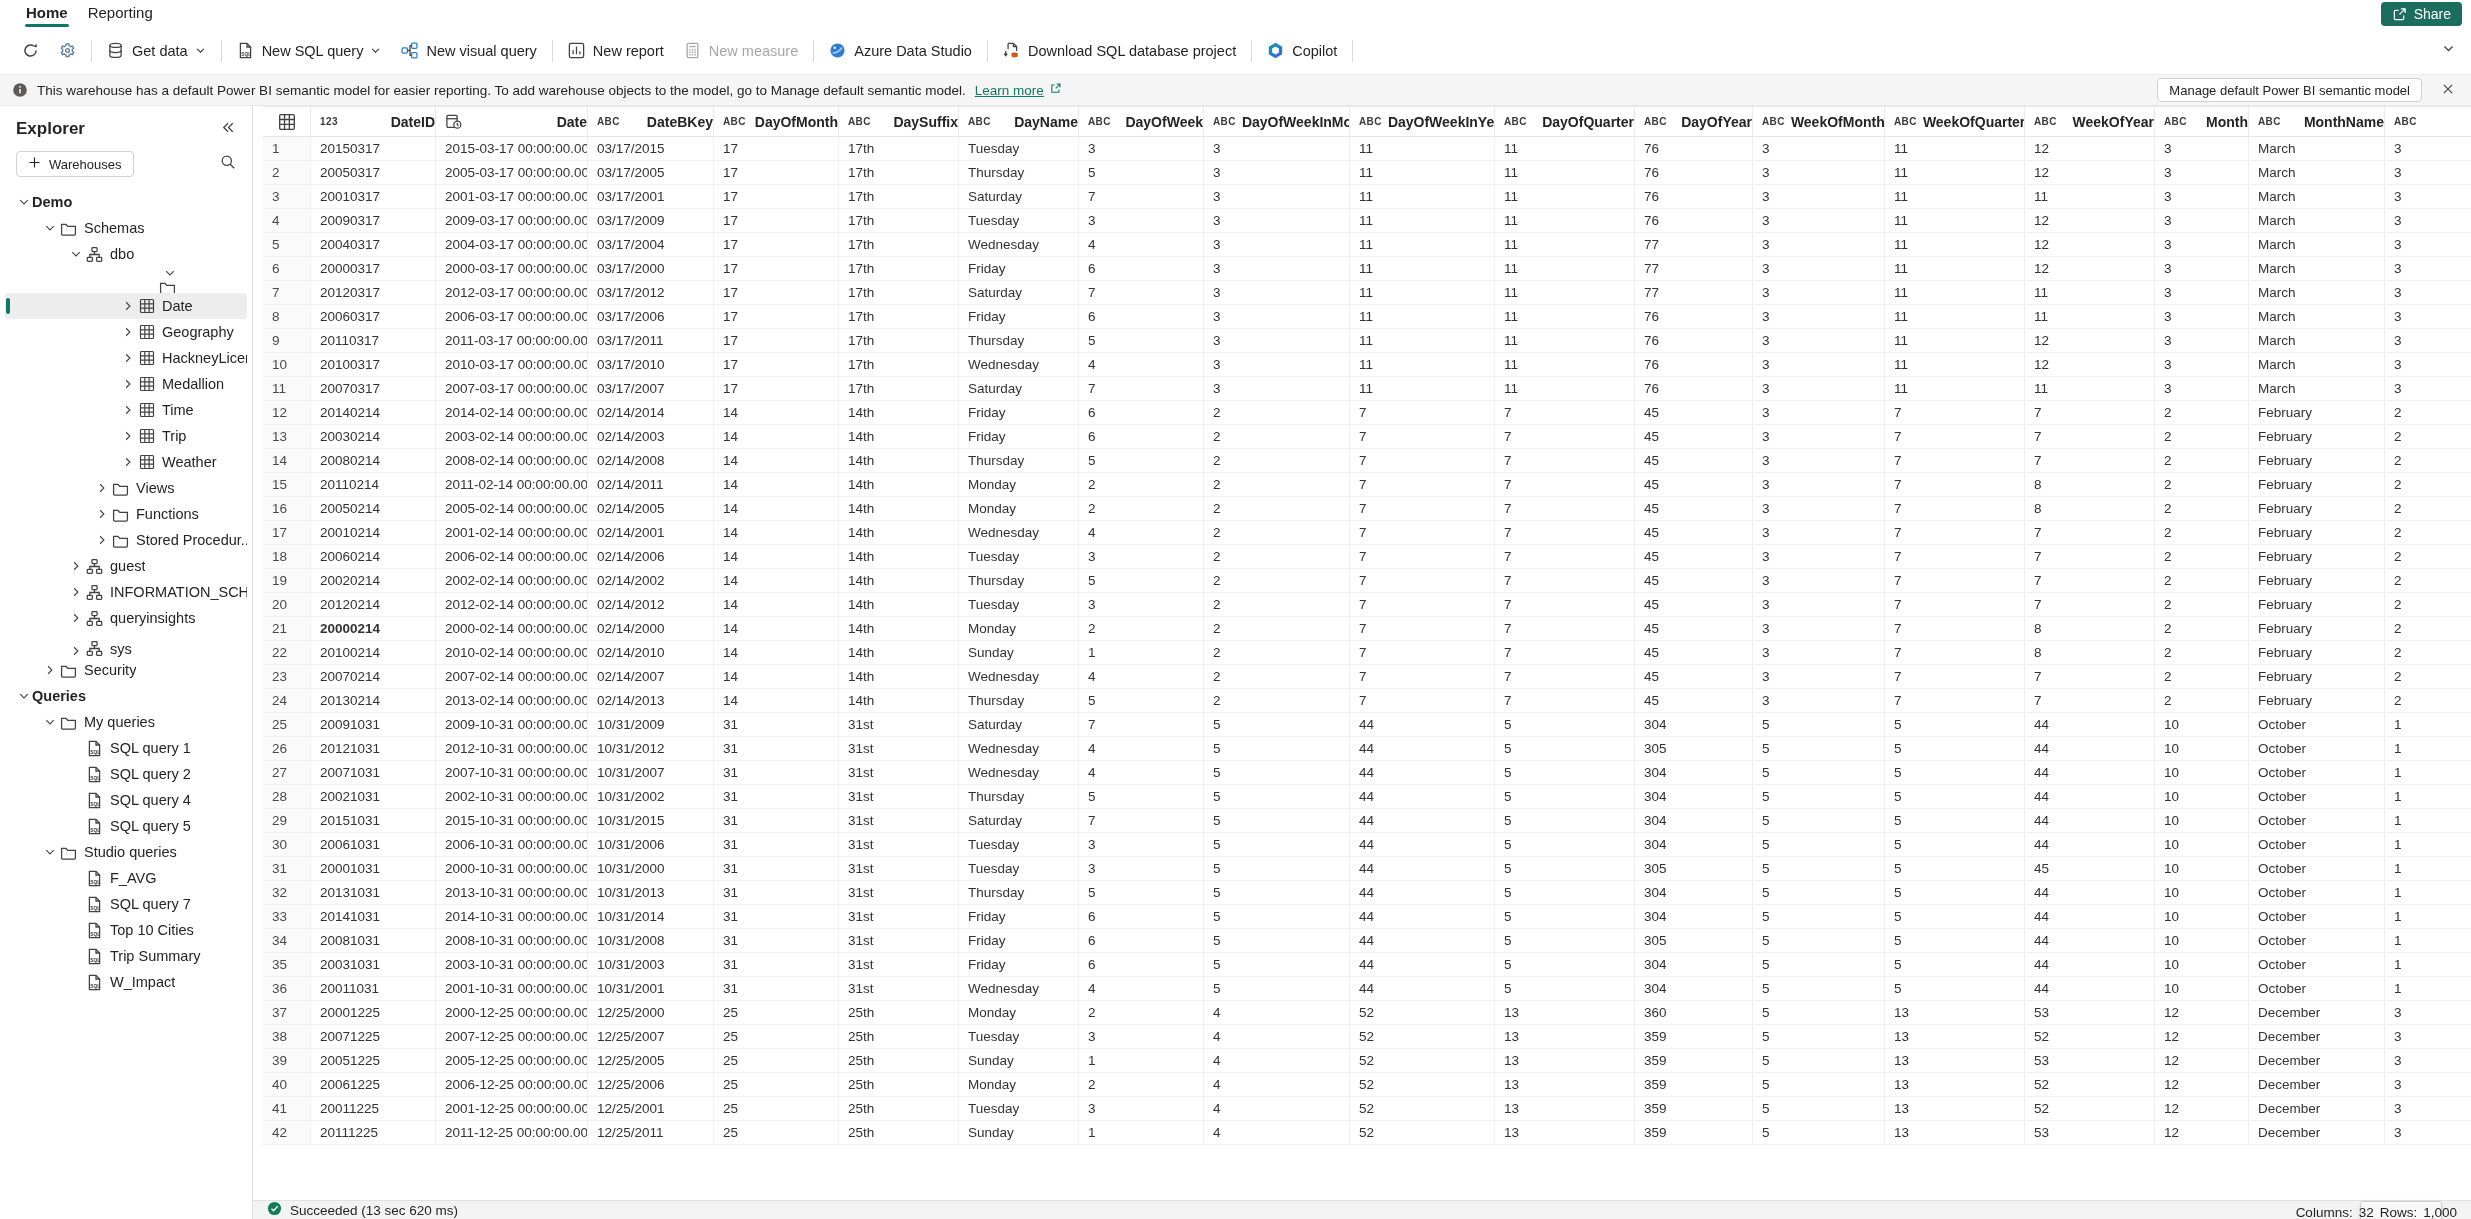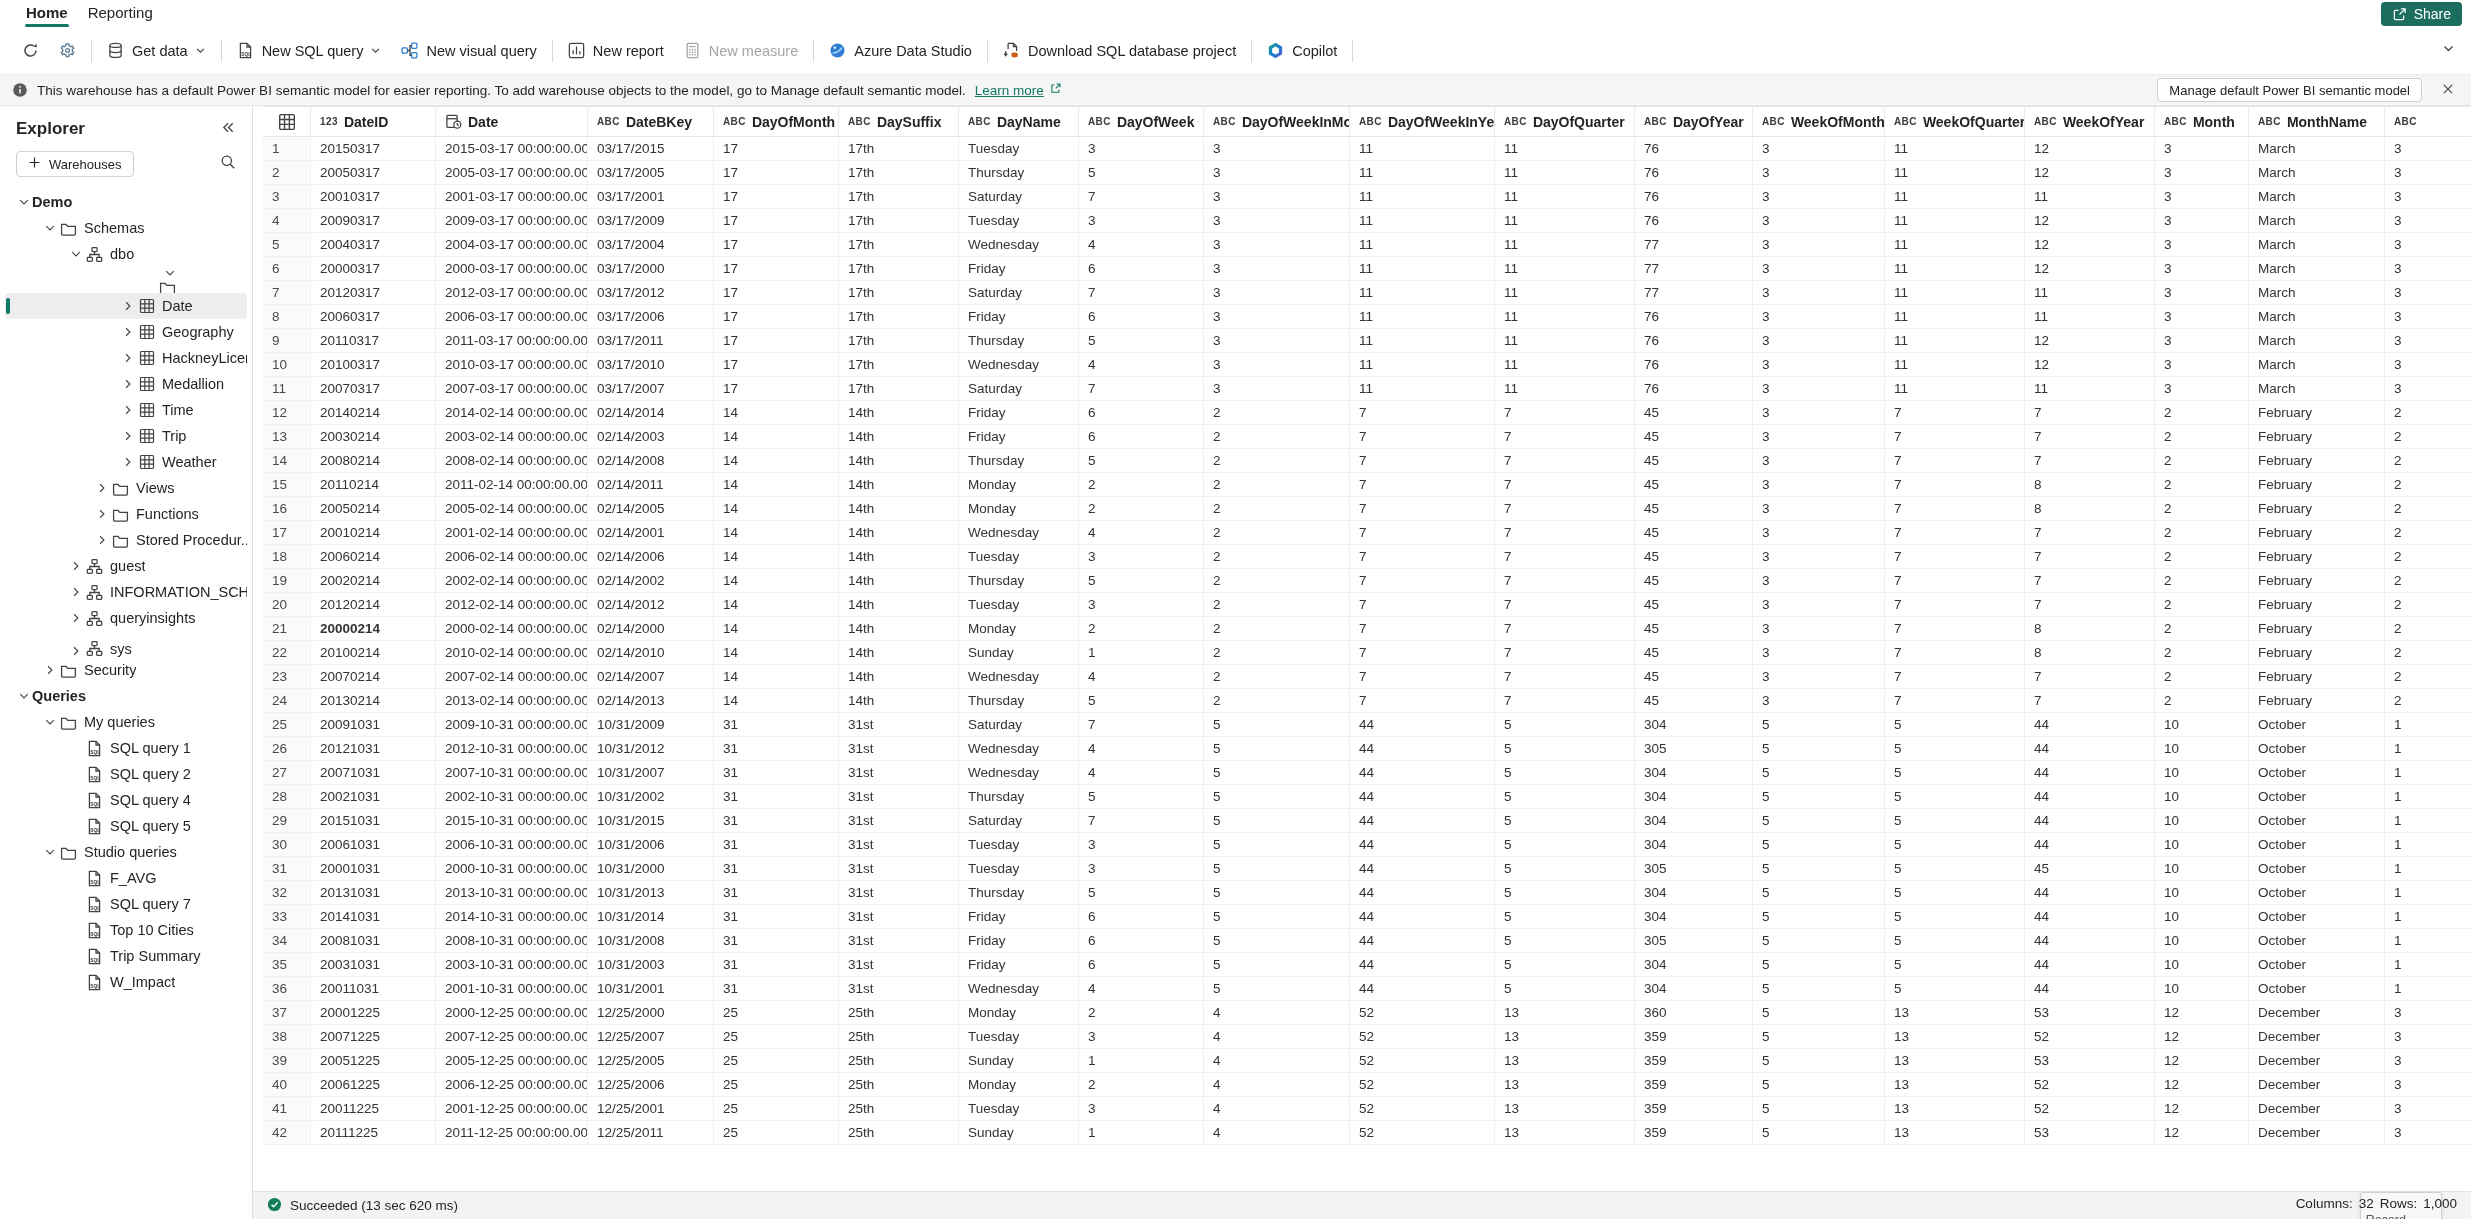--- a/index.html
+++ b/index.html
@@ -60,29 +60,29 @@
   .ch-right { margin-left:auto; display:flex; align-items:center; gap:18px; }
   .rows-info { font-size:14px; font-weight:700; }
   .search-box { width:152px; height:26px; border:1px solid #d1d1d1; border-radius:4px; display:flex; align-items:center; gap:6px; padding:0 8px; background:#fff; }
   .search-box input { border:none; outline:none; width:100%; font-size:13.5px; font-family:inherit; color:#242424; background:transparent; }
   .search-box input::placeholder { color:#616161; }
 
   
   .tablewrap { flex:1; overflow:hidden; padding-left:10px; }
   .thead { display:flex; height:31px; border-top:1px solid #e6e6e6; border-bottom:1px solid #e6e6e6; background:#fff; }
   .hcell { flex:none; display:flex; align-items:center; gap:6px; padding-left:9px; font-size:14px; font-weight:700; color:#242424;
-    border-right:1px solid #ebebeb; overflow:hidden; white-space:nowrap; }
+    border-right:1px solid #ebebeb; overflow:hidden; white-space:nowrap;justify-content:space-between; }
   .hcell.first { justify-content:center; padding-left:0; }
   .typ { font-size:10px; font-weight:700; letter-spacing:.4px; color:#3b3b3b; flex:none; }
   .trow { display:flex; height:24px; border-bottom:1px solid #efefef; }
   .tcell { flex:none; font-size:13.5px; line-height:23px; padding-left:9px; border-right:1px solid #f0f0f0; overflow:hidden; white-space:nowrap; color:#333; }
   .tcell.rownum { background:#fafafa; color:#4a4a4a; }
 
   
-  .statusbar { height:28px; flex:none; background:#f3f3f3; border-top:1px solid #e1e1e1; display:flex; align-items:center; gap:8px; padding:0 14px; font-size:13.5px; position:relative; }
+  .statusbar { height:19px; flex:none; background:#f3f3f3; border-top:1px solid #e1e1e1; display:flex; align-items:center; gap:8px; padding:0 14px; font-size:13.5px; position:relative; }
   .sb-left { display:flex; align-items:center; gap:8px; }
   .sb-right { margin-left:2px; position:absolute; right:14px; top:4px; display:flex; gap:6px; align-items:center; }
   .tipbox { position:absolute; left:64px; top:-4px; width:82px; height:36px; border:1px solid #cfcfcf; border-radius:3px;
     background:rgba(252,252,252,.55); box-shadow:0 2px 5px rgba(0,0,0,.10); z-index:0; }
   .tiprecord { position:absolute; left:70px; top:17px; font-size:12.5px; color:#555; z-index:0; }
   .sb-right span { position:relative; z-index:1; }
 </style>
 </head>
 <body>
 

